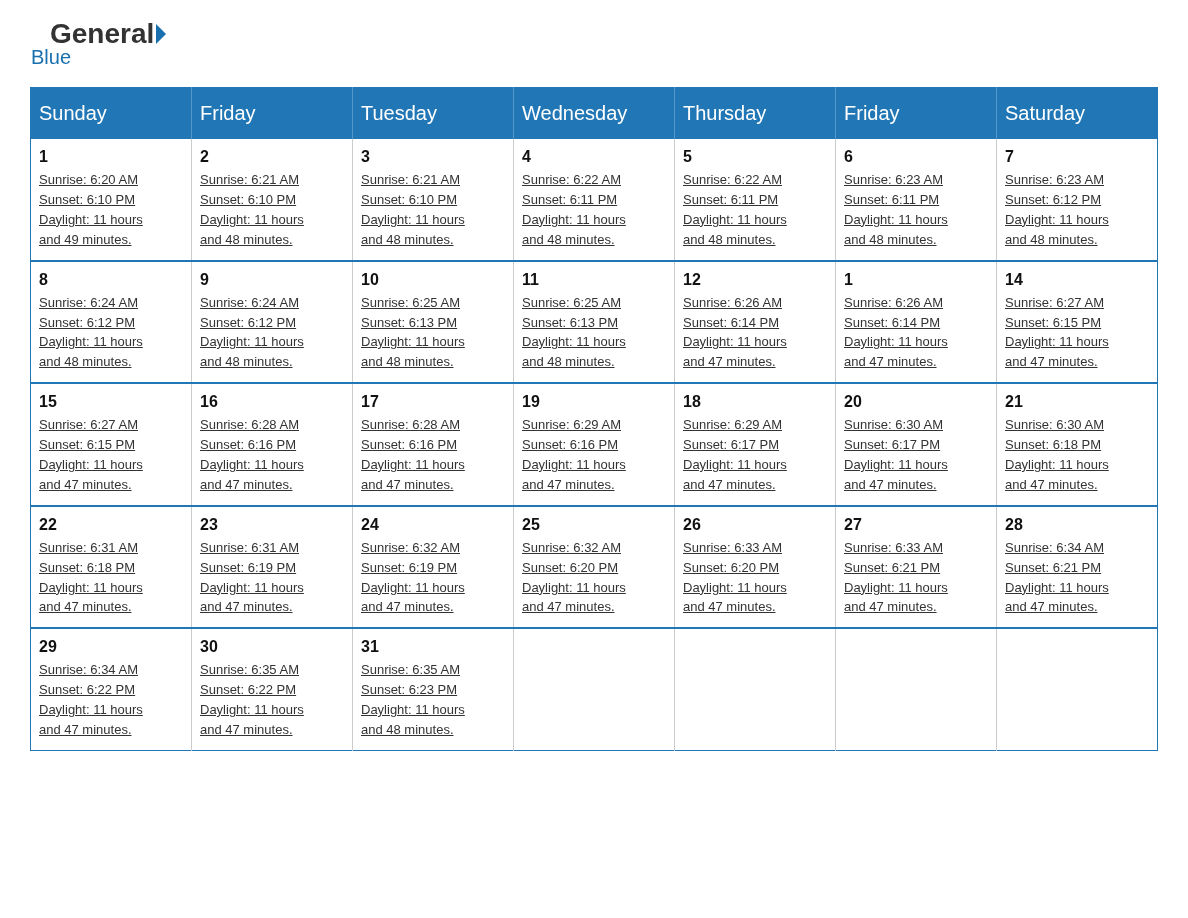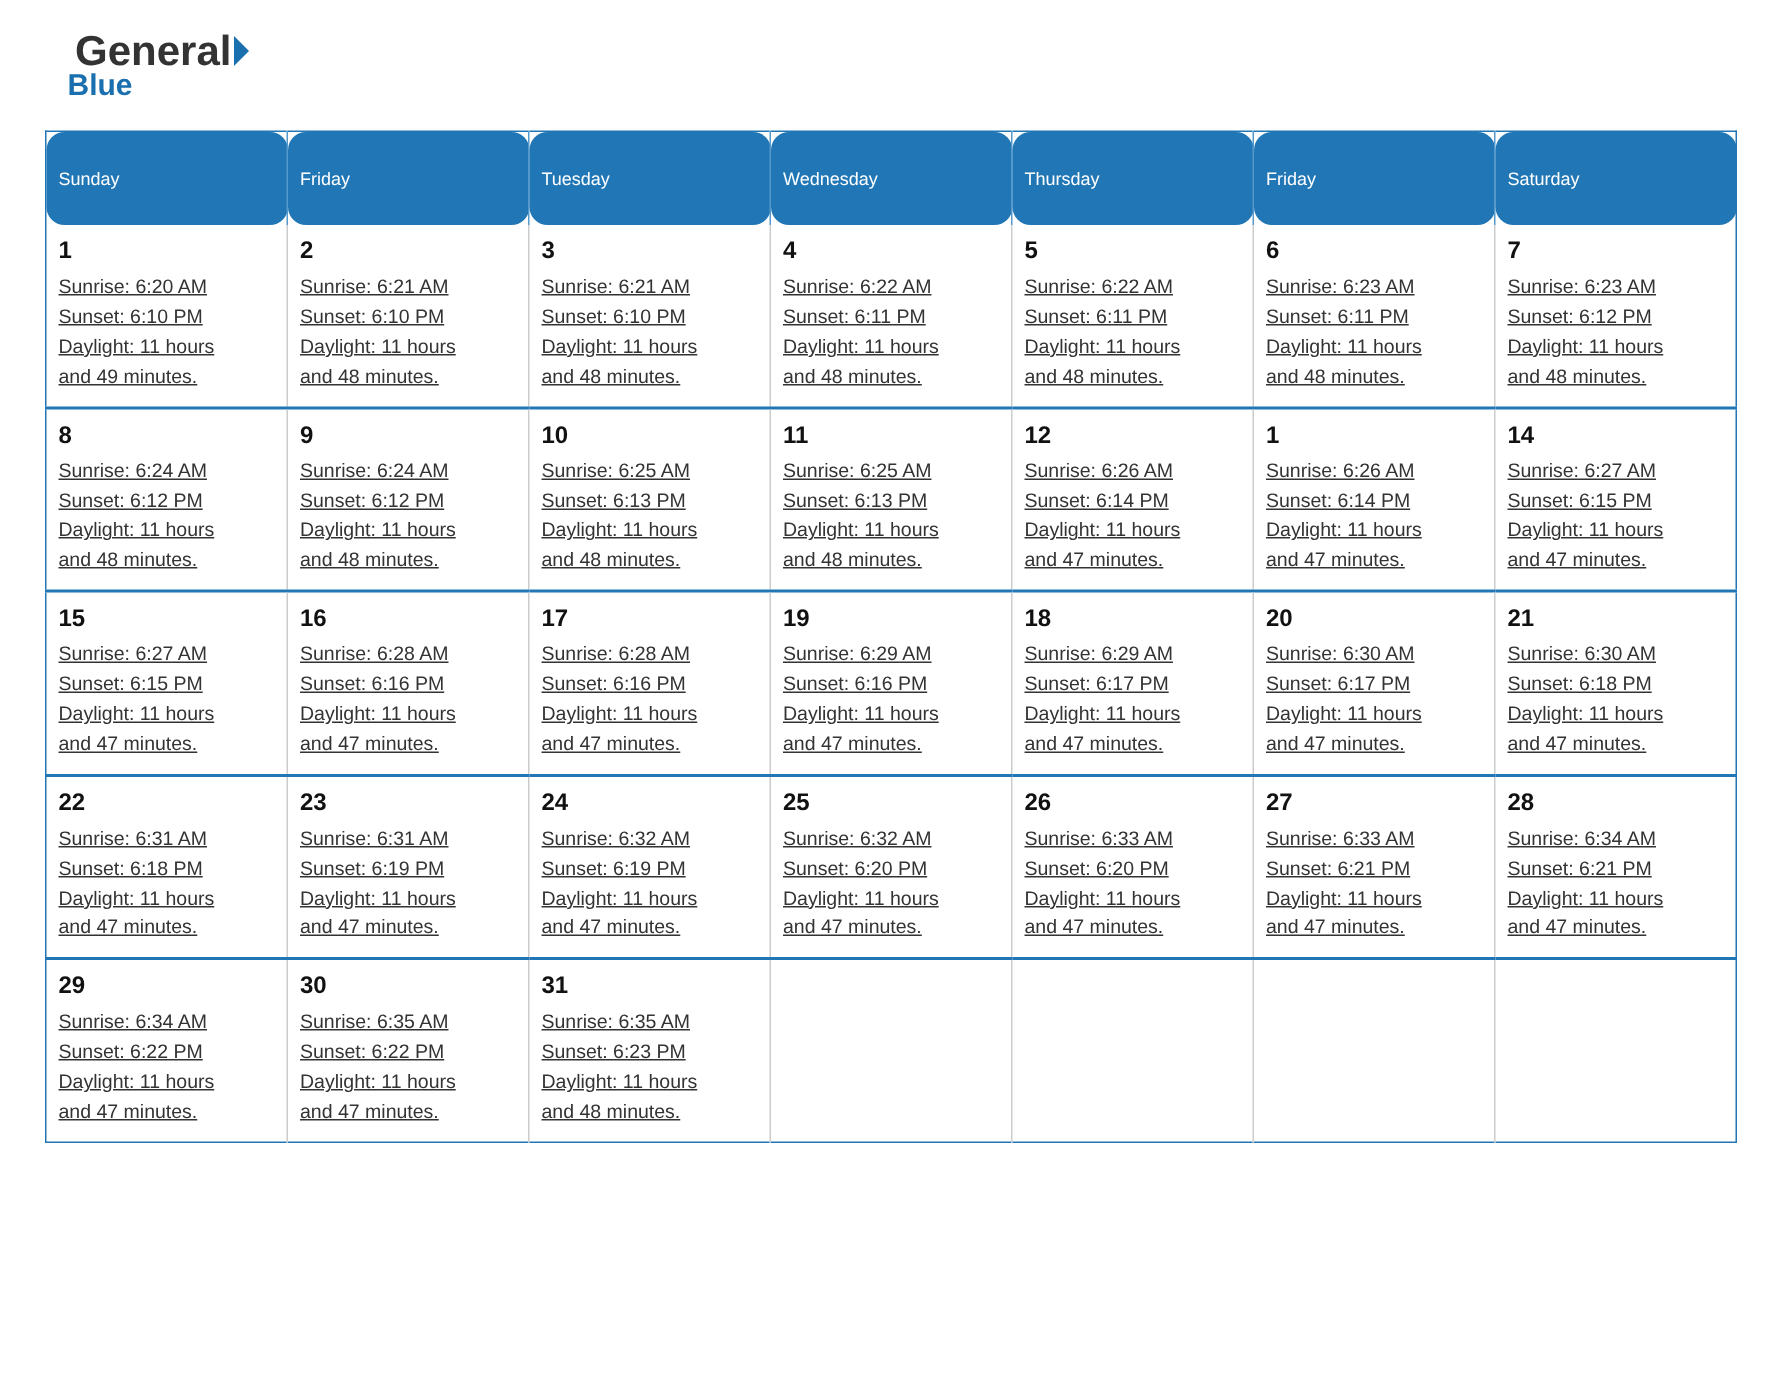--- a/index.html
+++ b/index.html
@@ -36,22 +36,22 @@
       height: 0;
       border-left: 10px solid #1a6faf;
       border-top: 10px solid transparent;
       border-bottom: 10px solid transparent;
       margin-left: 2px;
       vertical-align: middle;
     }
     .logo-blue-line {
       color: #1a6faf;
       font-size: 20px;
-      font-weight: bold;
-      margin-left: 15px;
+      font-weight: normal;
+      margin-left: 1px;
       margin-top: -2px;
     }
     .title-area {
       text-align: right;
     }
     .month-title {
       font-size: 52px;
       font-weight: normal;
       color: #222;
       line-height: 1.1;
@@ -62,26 +62,25 @@
       margin-top: 4px;
     }
     .calendar-table {
       width: 100%;
       border-collapse: collapse;
       border: 1px solid #2177b5;
     }
     .calendar-table th {
       background-color: #2177b5;
       color: #fff;
-      font-size: 12px;
+      font-size: 20px;
       font-weight: normal;
-      padding: 24px 8px;
+      padding: 14px 8px;
       text-align: left;
       border-right: 1px solid #5599cc;
-      border-radius: 12px;
     }
     .calendar-table th:last-child {
       border-right: none;
     }
     .calendar-table td {
       vertical-align: top;
       padding: 6px 8px 10px 8px;
       border-right: 1px solid #ccc;
       border-bottom: 2px solid #2177b5;
       width: 14.28%;

